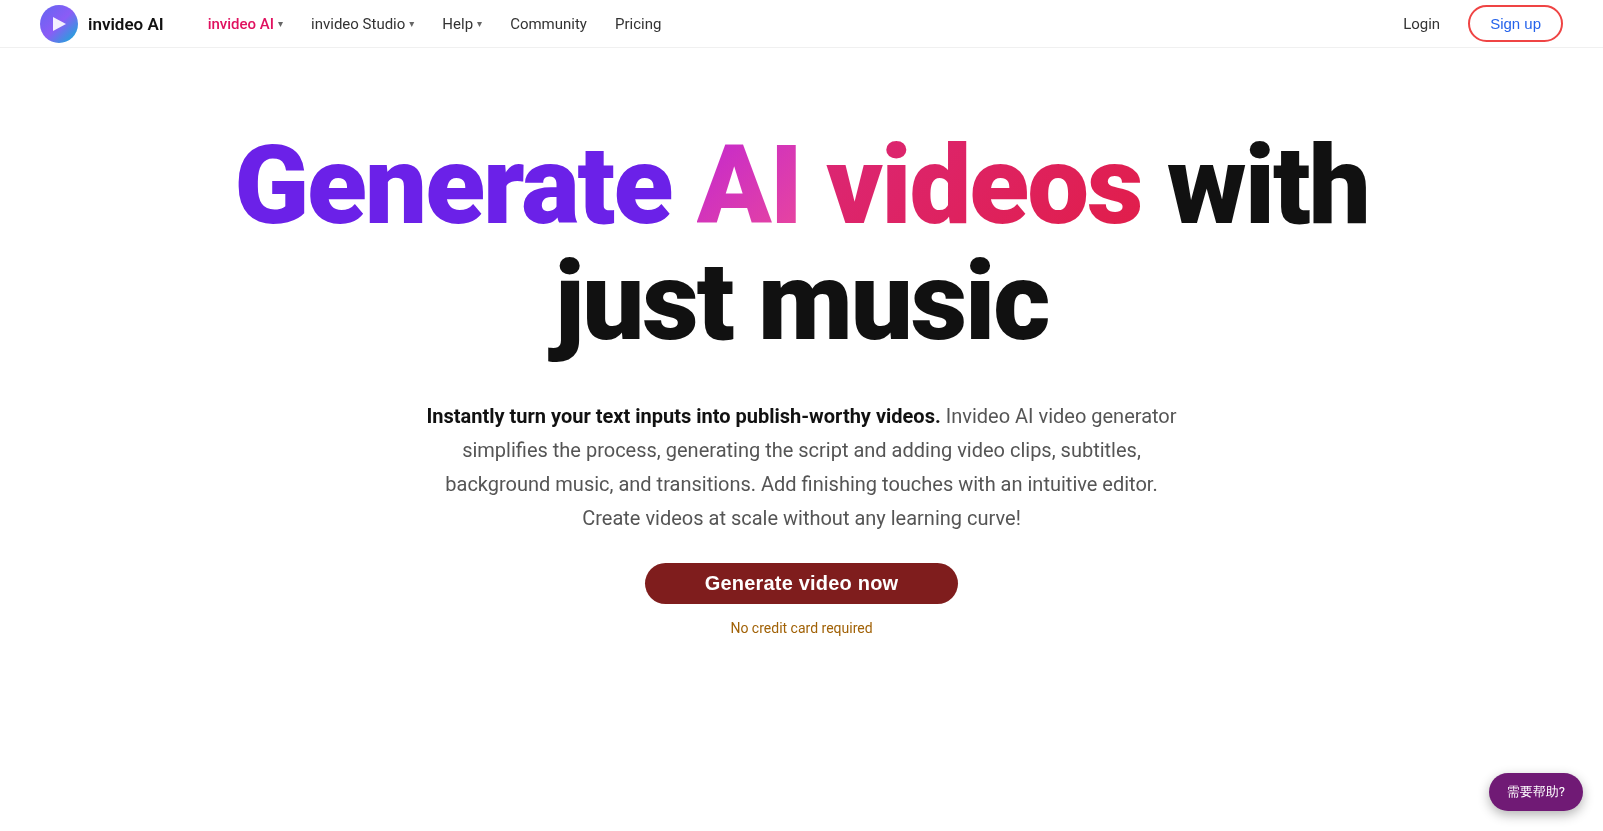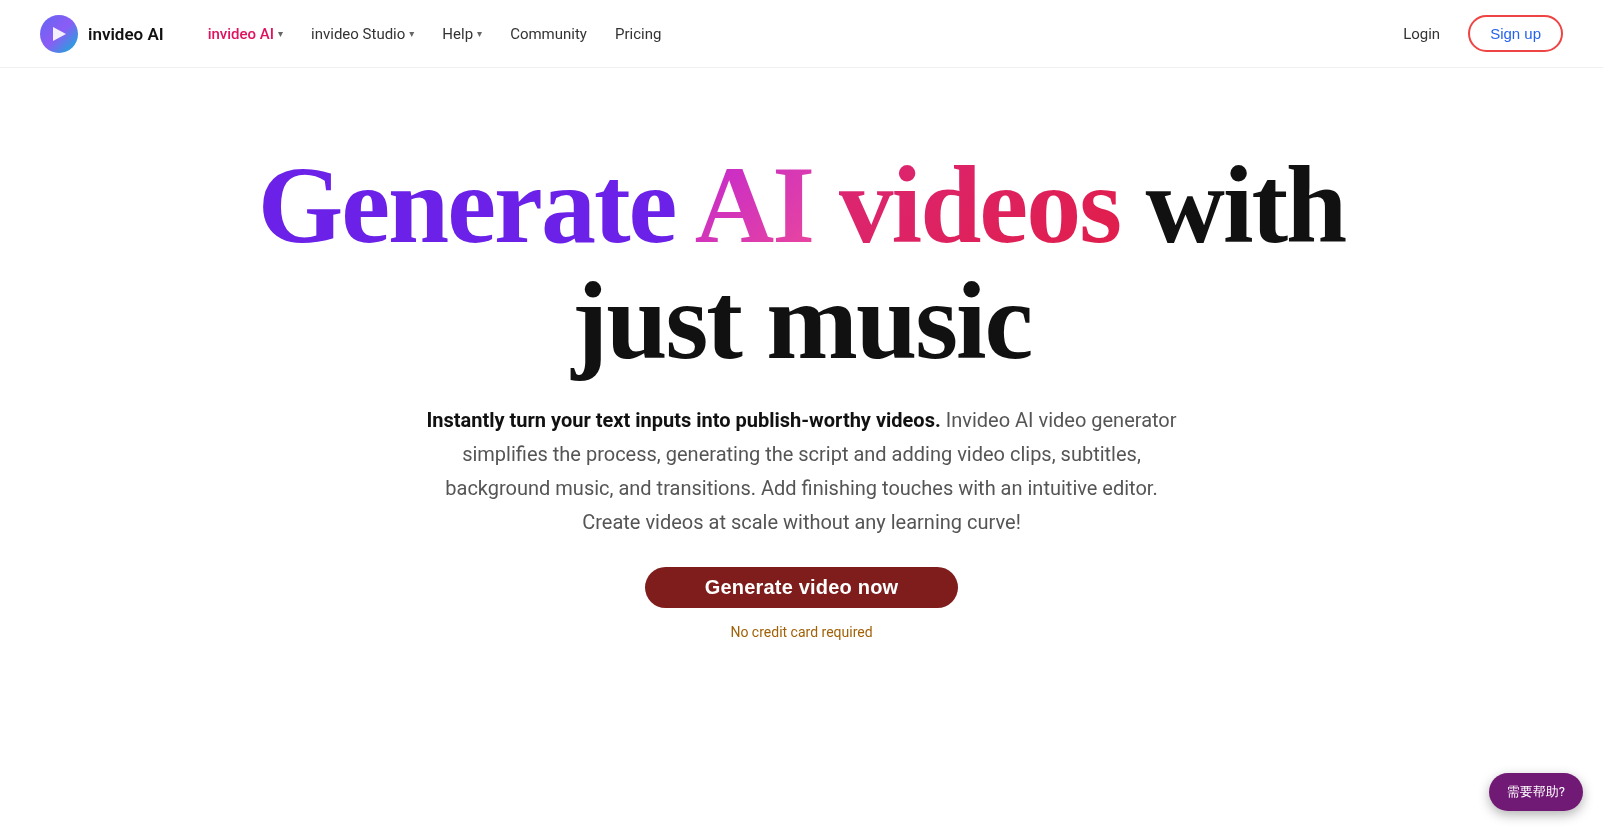--- a/index.html
+++ b/index.html
@@ -15,21 +15,21 @@
       min-height: 831px;
       overflow-x: hidden;
     }
 
     
     .navbar {
       display: flex;
       align-items: center;
       justify-content: space-between;
       padding: 0 40px;
-      height: 68px;
+      height: 48px;
       border-bottom: 1px solid #f0f0f0;
       background: #ffffff;
       position: sticky;
       top: 0;
       z-index: 100;
     }
 
     .navbar-left {
       display: flex;
       align-items: center;
@@ -120,22 +120,21 @@
       text-align: center;
       background: #ffffff;
     }
 
     .hero-title {
       font-size: 110px;
       font-weight: 900;
       line-height: 1.05;
       letter-spacing: -2px;
       max-width: 1300px;
-      margin-bottom: 24px;
-      font-family: Liberation Serif, serif;
+      margin-bottom: 40px;
     }
 
     .word-generate {
       color: #6b21e8;
     }
 
     .word-ai {
       background: linear-gradient(135deg, #c026d3, #ec4899);
       -webkit-background-clip: text;
       -webkit-text-fill-color: transparent;

